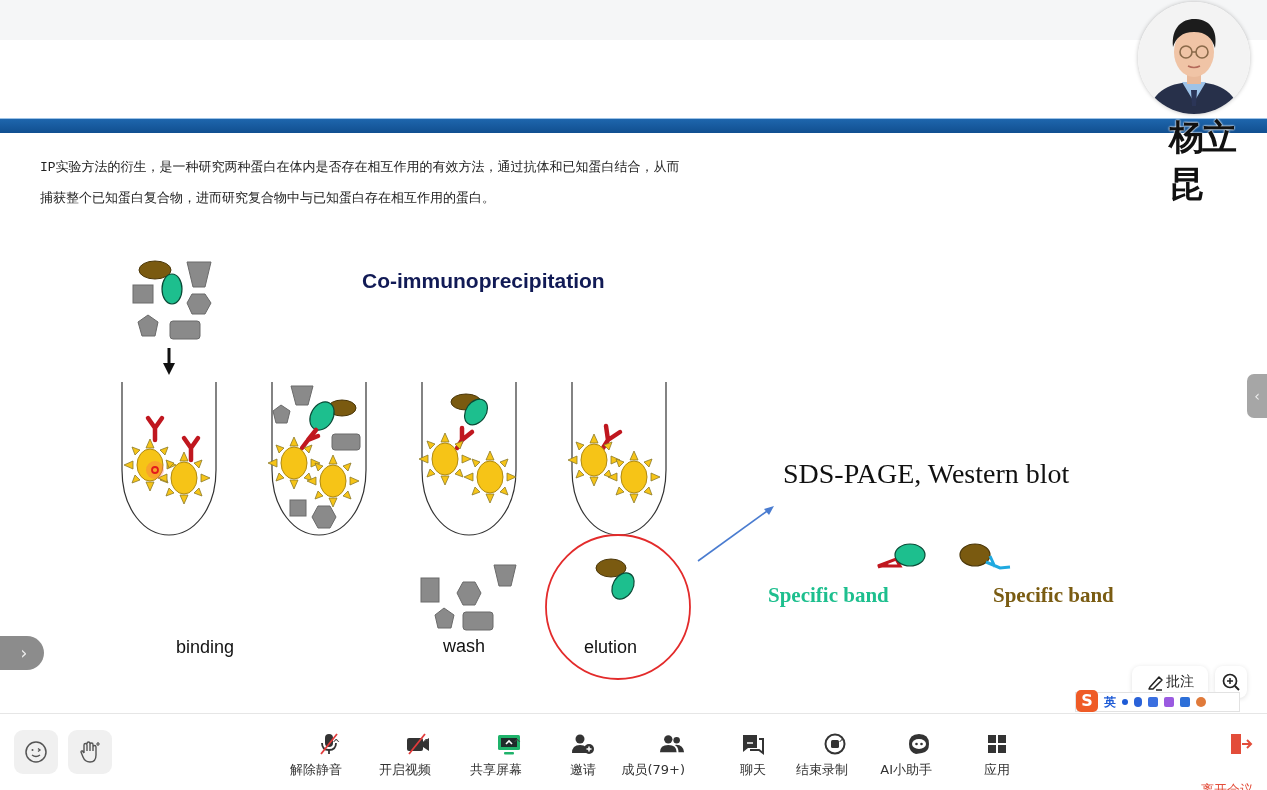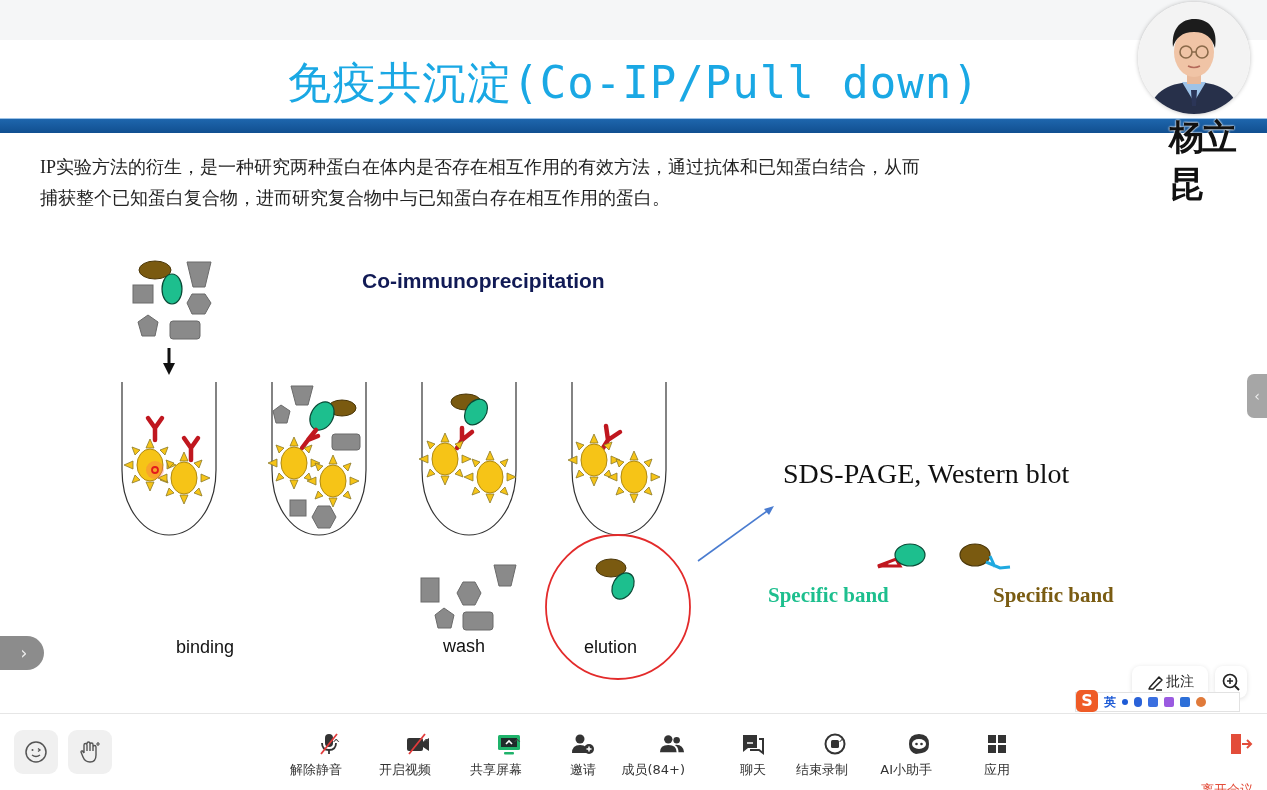--- a/index.html
+++ b/index.html
@@ -5,21 +5,21 @@
   * { box-sizing: border-box; margin: 0; padding: 0; }
   html, body { width: 1267px; height: 790px; overflow: hidden; background: #ffffff; font-family: "DejaVu Sans", sans-serif; }
   #stage { position: relative; width: 1267px; height: 790px; background: #fff; }
 
   .topbar { position: absolute; left: 0; top: 0; width: 1267px; height: 40px; background: #f5f6f7; }
   .slide { position: absolute; left: 0; top: 40px; width: 1267px; height: 673px; background: #fff; overflow: hidden; }
 
   .slide-title { position: absolute; left: 0; width: 1267px; top: 14px; text-align: center; font-family: "DejaVu Sans Mono", monospace; font-size: 44px; color: #1aa8e4; letter-spacing: 1px; }
   .title-bar { position: absolute; left: 0; top: 78px; width: 1267px; height: 15px; background: linear-gradient(#1e66ad, #114f90); border-top: 1px solid #9cc2e6; }
 
-  .desc { position: absolute; left: 40px; top: 112px; width: 1180px; font-size: 18px; line-height: 31px; color: #222; font-family: Liberation Serif, serif; }
+  .desc { position: absolute; left: 40px; top: 112px; width: 1180px; font-size: 13px; line-height: 31px; color: #222; font-family: Liberation Mono, monospace; }
 
   .diagram { position: absolute; left: 0; top: 0; width: 1267px; height: 673px; }
   .lbl-coip { position: absolute; left: 362px; top: 229px; font-family: "Liberation Sans", sans-serif; font-weight: bold; font-size: 21px; color: #111a55; }
   .lbl-step { position: absolute; font-family: "Liberation Sans", sans-serif; font-weight: normal; font-size: 18px; color: #111; }
   .lbl-sds { position: absolute; left: 783px; top: 418px; font-family: "Liberation Serif", serif; font-size: 28px; color: #111; }
   .lbl-band { position: absolute; font-family: "Liberation Serif", serif; font-weight: bold; font-size: 21px; }
 
   .presenter { position: absolute; left: 1138px; top: 2px; width: 112px; height: 112px; border-radius: 50%; background: #fff; overflow: hidden; box-shadow: 0 0 4px rgba(0,0,0,0.25); }
   .presenter-name { position: absolute; left: 1169px; top: 114px; font-size: 35px; font-weight: bold; color: #111; font-family: "DejaVu Sans", sans-serif; letter-spacing: -2px; text-shadow: 0 0 2px #fff, 0 0 2px #fff; }
 
@@ -41,21 +41,20 @@
   .tb-caret { position: absolute; top: 24px; font-size: 10px; color: #444; }
   .tb-item.leave .tb-label { color: #e34d3a; }
 </style>
 </head>
 <body>
 
 <div id="stage">
   <div class="topbar"></div>
 
   <div class="slide">
-    <div class="slide-title">免疫共沉淀(Co-IP/Pull down)</div>
     <div class="title-bar"></div>
 
     <div class="desc">
       <div>IP实验方法的衍生，是一种研究两种蛋白在体内是否存在相互作用的有效方法，通过抗体和已知蛋白结合，从而</div>
       <div>捕获整个已知蛋白复合物，进而研究复合物中与已知蛋白存在相互作用的蛋白。</div>
     </div>
 
     <svg class="diagram" viewBox="0 40 1267 673" width="1267" height="673">
       <defs>
         <g id="bead">
@@ -288,21 +287,21 @@
 
     <div class="tb-item" style="left:605px;">
       <div class="tb-icon">
           <svg width="28" height="24" viewBox="0 0 28 24">
         <circle cx="10" cy="7" r="4.5" fill="#333"></circle>
         <path d="M1,21 Q1,13 10,13 Q19,13 19,21 Z" fill="#333"></path>
         <circle cx="19" cy="8" r="3.5" fill="#333"></circle>
         <path d="M17,13 Q26,12 27,21 L21,21 Q21,15 17,13 Z" fill="#333"></path>
       </svg>
         </div>
-      <div class="tb-label">成员(84+)</div>
+      <div class="tb-label">成员(79+)</div>
     </div>
 
     <div class="tb-item" style="left:686px;">
       <div class="tb-icon">
           <svg width="26" height="24" viewBox="0 0 26 24">
         <path d="M3,3 L17,3 L17,16 L8,16 L3,20 Z" fill="#333"></path>
         <path d="M19,7 L23,7 L23,21 L19,18 L10,18" fill="none" stroke="#333" stroke-width="2"></path>
         <path d="M7,11 L13,11" stroke="#fff" stroke-width="1.5"></path>
       </svg>
         </div>

